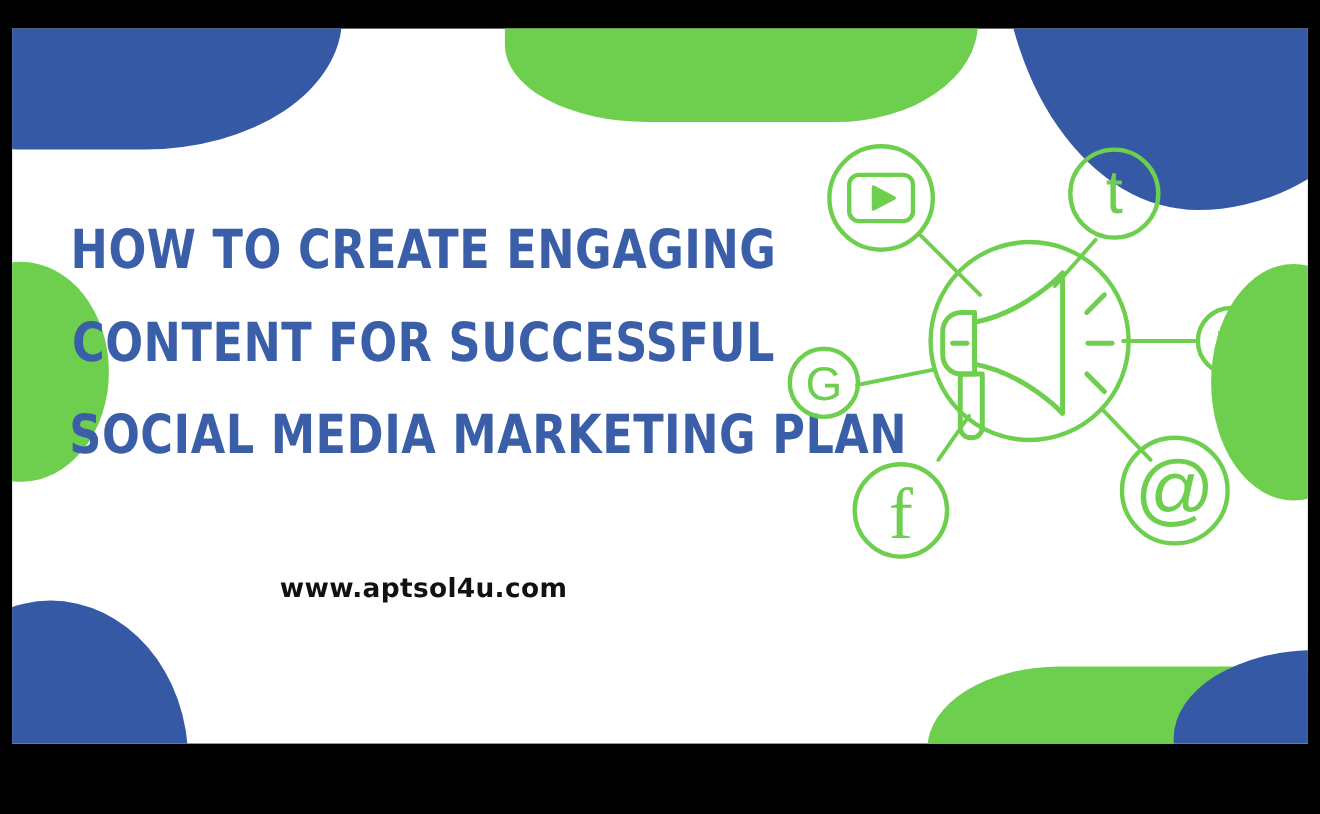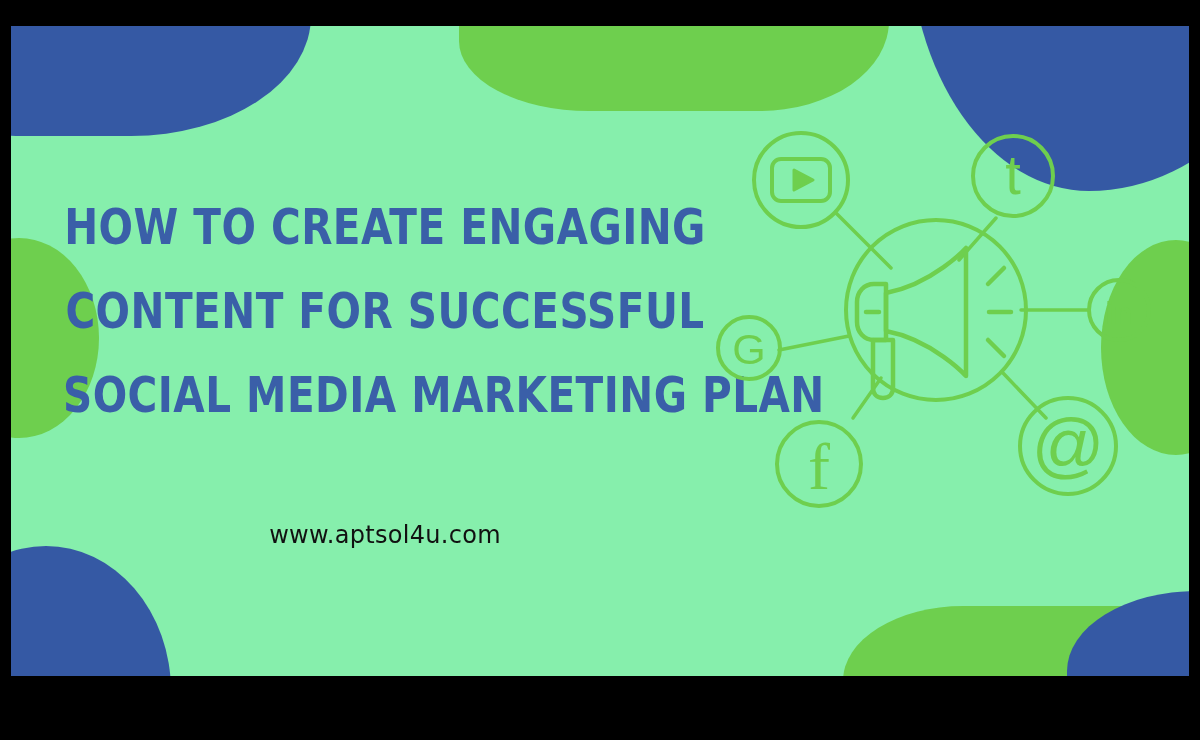--- a/index.html
+++ b/index.html
@@ -15,21 +15,21 @@
     overflow: hidden;
     font-family: "Liberation Sans", sans-serif;
   }
   
   #slide {
     position: absolute;
     left: 11px;
     top: 26px;
     width: 1178px;
     height: 650px;
-    background: #86efac;
+    background: #ffffff;
     overflow: hidden;
   }
   
   .blob {
     position: absolute;
     pointer-events: none;
   }
   .blob-tl {
     left: -170px; top: -210px;
     width: 470px; height: 320px;
@@ -98,21 +98,21 @@
     transform-origin: center center;
   }
   #site-url {
     position: absolute;
     left: 24px;
     top: 495px;
     width: 700px;
     text-align: center;
     color: #111111;
     font-family: "DejaVu Sans", sans-serif;
-    font-weight: 400;
+    font-weight: 700;
     font-size: 24px;
     letter-spacing: 0.3px;
   }
   
   #social-graphic {
     position: absolute;
     left: 690px;
     top: 62px;
     width: 470px;
     height: 430px;

